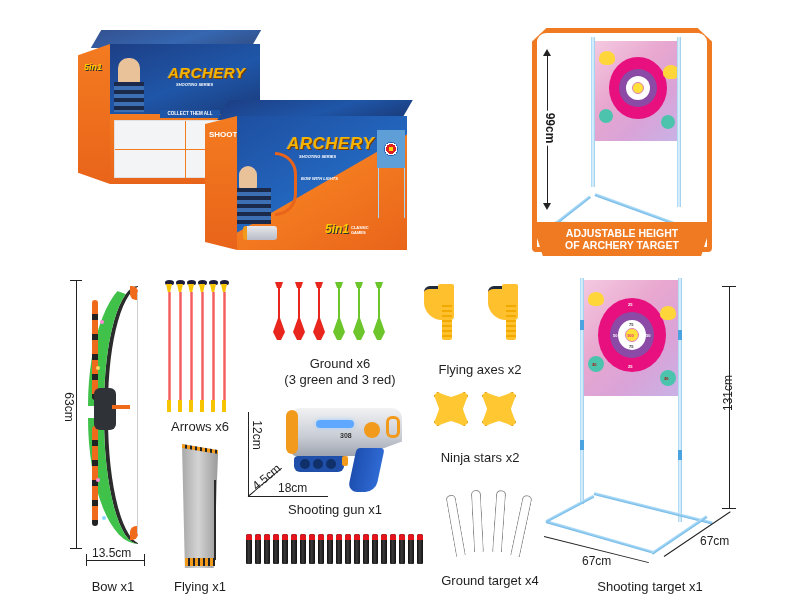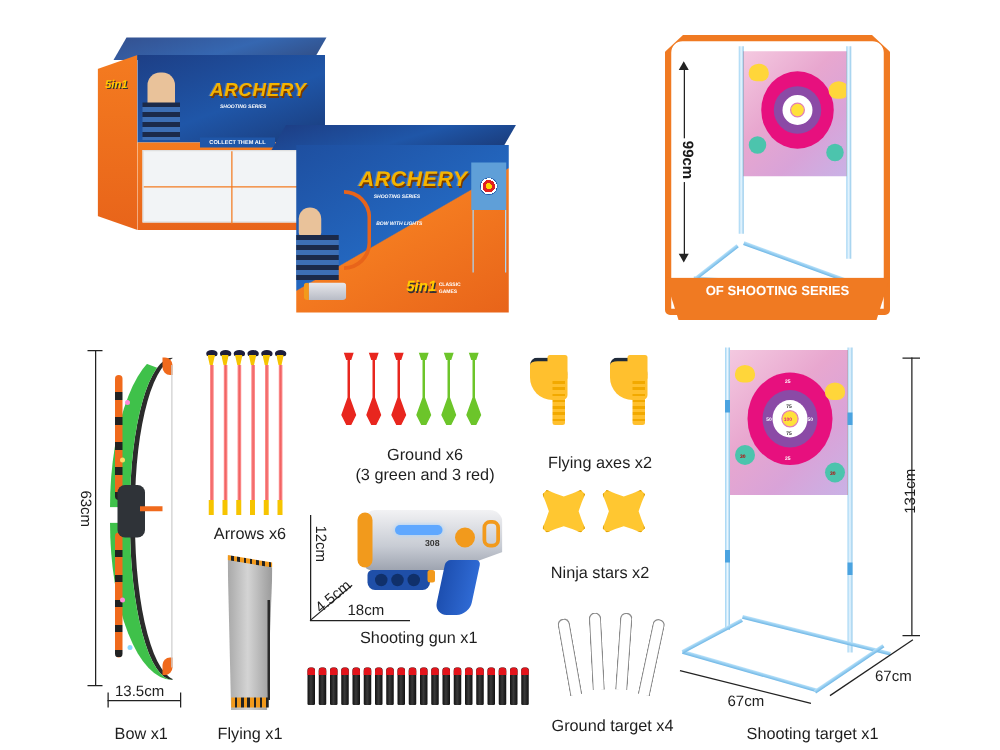--- a/index.html
+++ b/index.html
@@ -88,20 +88,23 @@
     <div class="abs" style="left:50px; top:-4px; width:60px; height:8px; background:#1f56a8; color:#fff; font-size:4.5px; font-weight:bold; text-align:center; line-height:8px;">COLLECT THEM ALL</div>
     <div class="abs" style="left:4px; top:6px; width:140px; height:58px; background:#f2f4f6; border:1px solid #e0e0e0;">
       <div class="abs" style="left:0; top:28px; width:140px; height:1px; background:#f47b20;"></div>
       <div class="abs" style="left:70px; top:0; width:1px; height:58px; background:#f47b20;"></div>
     </div>
   </div>
 </div>
 
 <div class="abs box-front">
   <div class="box-face blue-grad" style="left:18px; top:0; width:184px; height:20px; transform:skewX(-30deg);"></div>
+  <div class="box-face orange-grad" style="left:0; top:16px; width:32px; height:134px; clip-path:polygon(0 6%,100% 0,100% 100%,0 94%);">
+    <div class="abs" style="left:4px; top:14px; font-size:8px; font-weight:bold; color:#fff;">SHOOT</div>
+  </div>
   <div class="box-face" style="left:32px; top:16px; width:170px; height:134px; background:linear-gradient(150deg,#1e4fa0 0%,#2366be 50%,#f47b20 50.5%,#e8641a 100%);">
     <div class="archery-logo" style="left:50px; top:18px; font-size:17px;">ARCHERY</div>
     <div class="sub-logo" style="left:62px; top:38px;">SHOOTING SERIES</div>
     <div class="abs" style="left:64px; top:60px; font-size:4px; color:#fff; font-weight:bold; font-style:italic;">BOW WITH LIGHTS</div>
 
     <div class="abs" style="left:2px; top:50px; width:18px; height:24px; background:#e9c29a; border-radius:9px 9px 4px 4px;"></div>
     <div class="abs" style="left:0; top:72px; width:34px; height:36px; background:repeating-linear-gradient(180deg,#1b2a4a 0 4px,#3d6fb5 4px 8px);"></div>
 
     <div class="abs" style="left:38px; top:36px; width:22px; height:64px; border:3px solid #e8641a; border-left:none; border-radius:0 30px 30px 0;"></div>
 
@@ -134,21 +137,22 @@
     <div class="mini-flower" style="left:4px; top:68px; width:14px; height:14px;"></div>
     <div class="mini-flower" style="left:66px; top:74px; width:14px; height:14px;"></div>
   </div>
   <div class="pole" style="left:54px; top:4px; width:4px; height:150px;"></div>
   <div class="pole" style="left:140px; top:4px; width:4px; height:170px;"></div>
   <div class="base-line" style="left:18px; top:188px; width:120px; transform:rotate(4deg);"></div>
   <div class="base-line" style="left:20px; top:188px; width:42px; transform:rotate(-38deg);"></div>
   <div class="base-line" style="left:58px; top:160px; width:110px; transform:rotate(20deg);"></div>
 </div>
 <div class="abs adj-banner">
-  <div>OF SHOOTING SERIES</div>
+  <div>ADJUSTABLE HEIGHT</div>
+  <div>OF ARCHERY TARGET</div>
 </div>
 
 <div class="abs" style="left:60px; top:270px; width:100px; height:330px;">
   <div class="mline" style="left:16px; top:10px; width:1px; height:268px;"></div>
   <div class="mline" style="left:10px; top:10px; width:12px; height:1px;"></div>
   <div class="mline" style="left:10px; top:278px; width:12px; height:1px;"></div>
   <div class="dim" style="left:-6px; top:130px; transform:rotate(90deg);">63cm</div>
 
   <div class="abs" style="left:28px; top:10px; width:50px; height:126px; border-left:16px solid #3fc14a; border-top:6px solid transparent; border-radius:100% 0 0 0; box-shadow: inset 4px 0 0 #2b2b2b;"></div>
   <div class="abs" style="left:28px; top:148px; width:50px; height:126px; border-left:16px solid #3fc14a; border-radius:0 0 0 100%; box-shadow: inset 4px 0 0 #2b2b2b;"></div>

